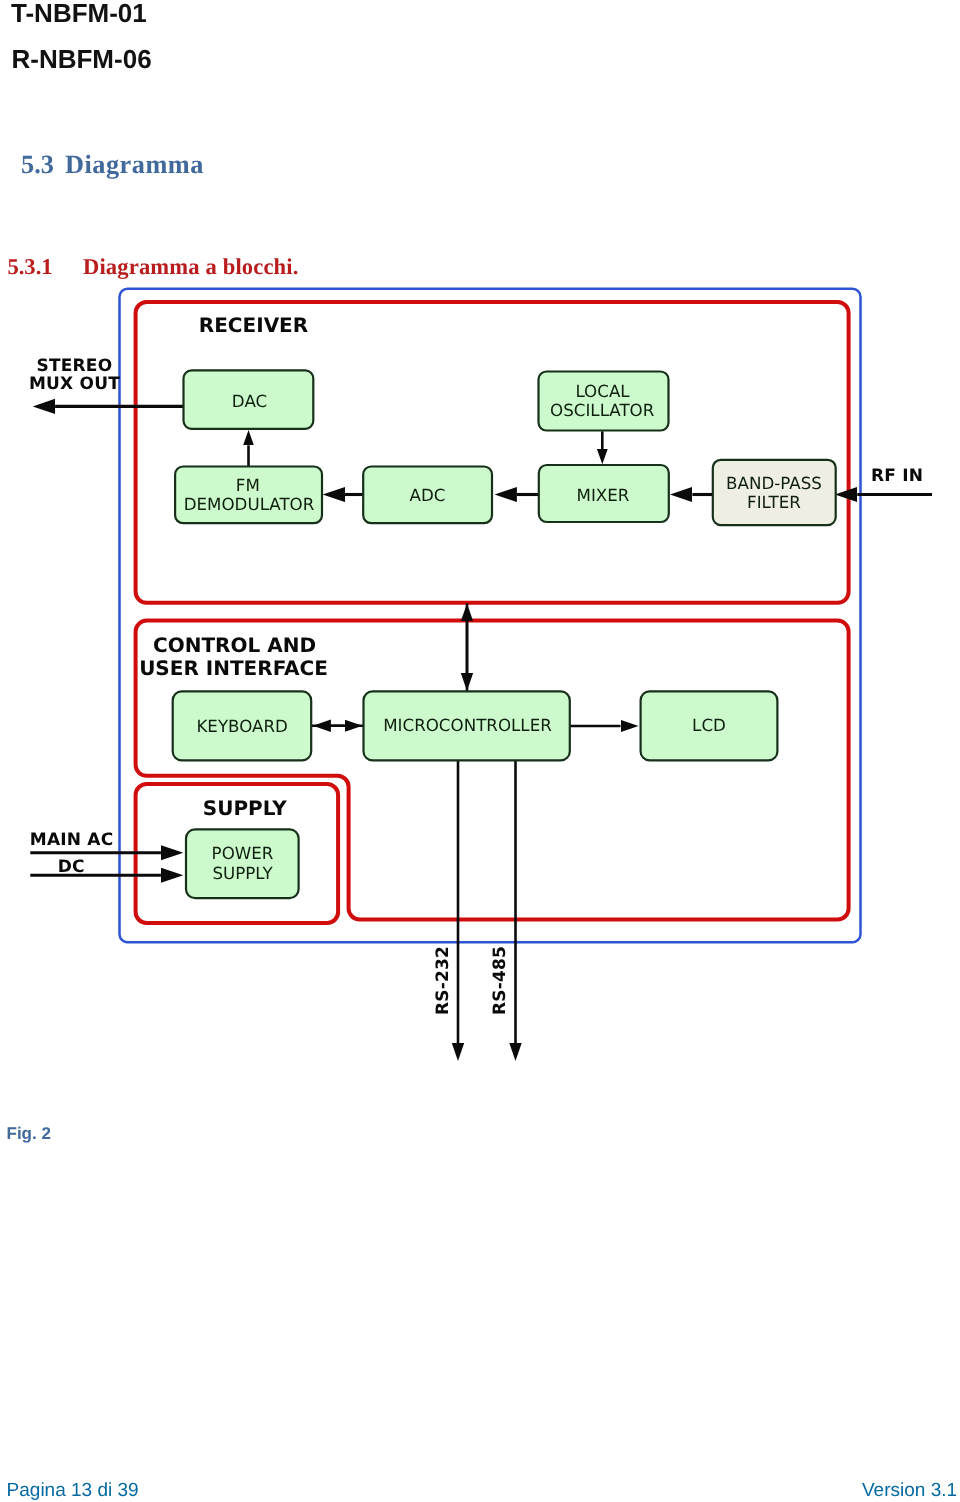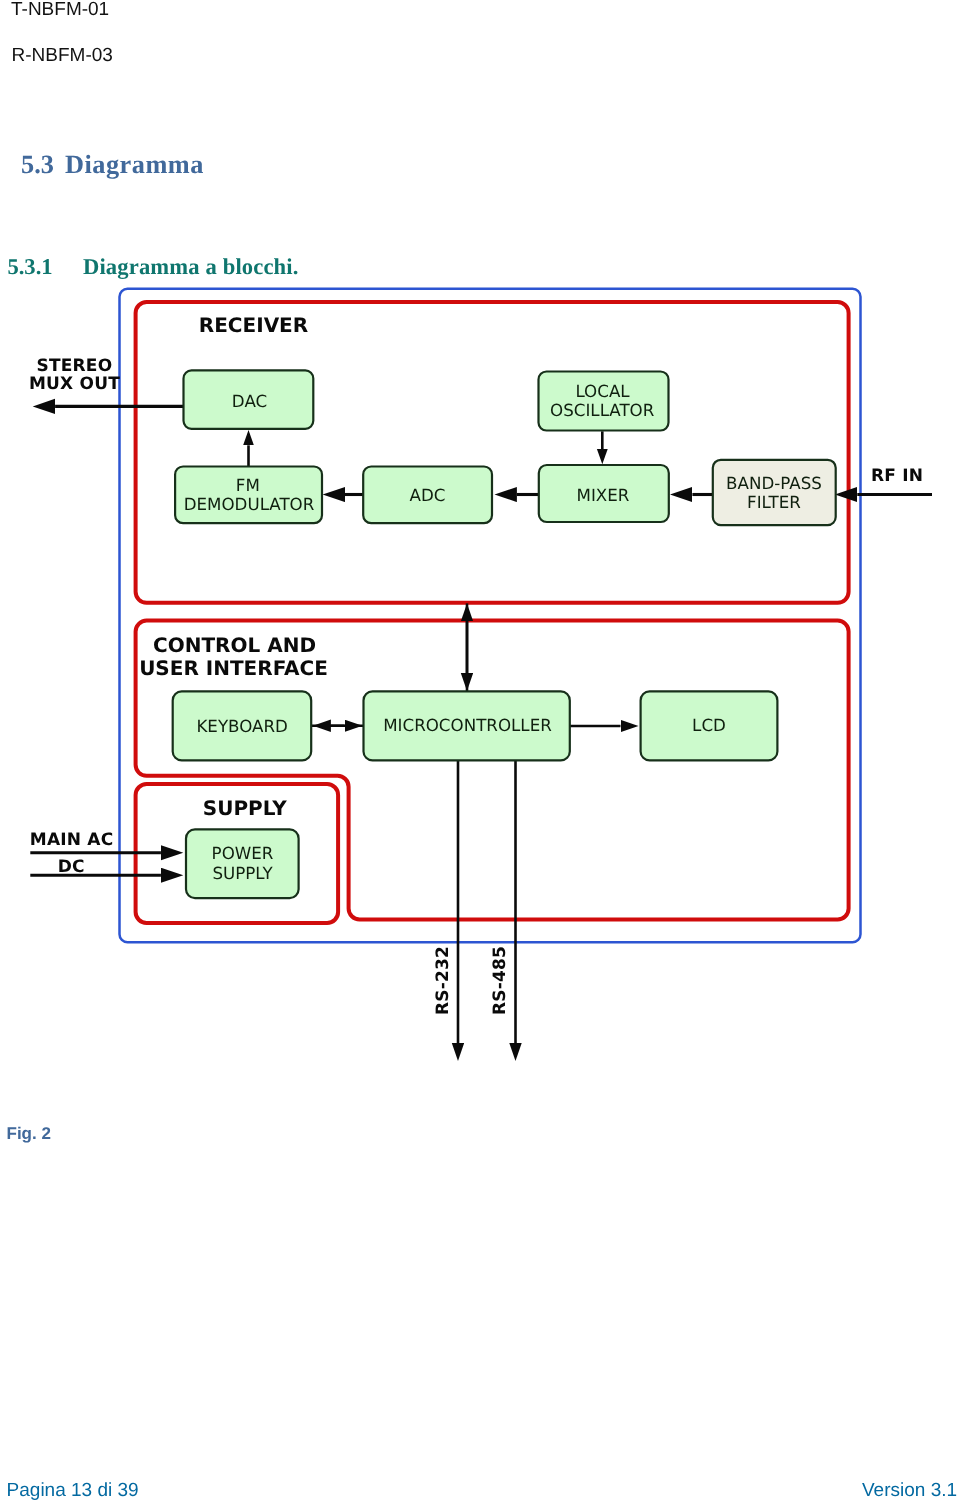--- a/index.html
+++ b/index.html
@@ -1,33 +1,33 @@
 <!DOCTYPE html>
 <html><head>
 <meta charset="utf-8">
 <style>
   html,body{margin:0;padding:0;}
   body{width:960px;height:1502px;background:#ffffff;position:relative;overflow:hidden;
        font-family:"Liberation Sans",sans-serif;-webkit-font-smoothing:antialiased;text-rendering:geometricPrecision;}
   .abs{position:absolute;}
-  .doccode{font-size:19px;color:#121212;letter-spacing:0px;white-space:nowrap;line-height:1;}
+  .doccode{font-size:26px;color:#121212;letter-spacing:0px;white-space:nowrap;line-height:1;font-weight:bold;}
   .h2{font-family:"Liberation Serif",serif;font-weight:bold;font-size:26.3px;color:#41699B;white-space:nowrap;}
-  .h3{font-family:"Liberation Serif",serif;font-weight:bold;font-size:22.6px;color:#0f766e;white-space:nowrap;}
+  .h3{font-family:"Liberation Serif",serif;font-weight:bold;font-size:22.6px;color:#b91c1c;white-space:nowrap;}
   .figlab{font-size:17px;font-weight:bold;color:#41699B;white-space:nowrap;line-height:1;}
   .foot{font-size:19px;color:#0369a1;white-space:nowrap;line-height:1;}
   svg#diagram{position:absolute;left:0;top:0;}
   .blk{font-size:16.7px;fill:#10200f;font-family:"DejaVu Sans",sans-serif;}
   .grp{font-size:20px;font-weight:bold;fill:#0a0a0a;font-family:"DejaVu Sans",sans-serif;}
   .sig{font-size:17px;font-weight:bold;fill:#0a0a0a;font-family:"DejaVu Sans",sans-serif;letter-spacing:0.2px;}
 </style>
 </head>
 <body>
 
 <div class="abs doccode" style="left:11px;top:0.2px;">T-NBFM-01</div>
-<div class="abs doccode" style="left:11.5px;top:45.6px;">R-NBFM-03</div>
+<div class="abs doccode" style="left:11.5px;top:45.6px;">R-NBFM-06</div>
 
 <div class="abs h2" style="left:21px;top:150px;">5.3</div>
 <div class="abs h2" style="left:65px;top:150px;letter-spacing:0.5px;">Diagramma</div>
 
 <div class="abs h3" style="left:7.4px;top:254px;">5.3.1</div>
 <div class="abs h3" style="left:83px;top:254px;letter-spacing:0.14px;">Diagramma a blocchi.</div>
 
 <svg id="diagram" width="960" height="1502">
   <defs>
     <marker id="ah" markerWidth="23" markerHeight="16" refX="0" refY="7.6" orient="auto" markerUnits="userSpaceOnUse">

